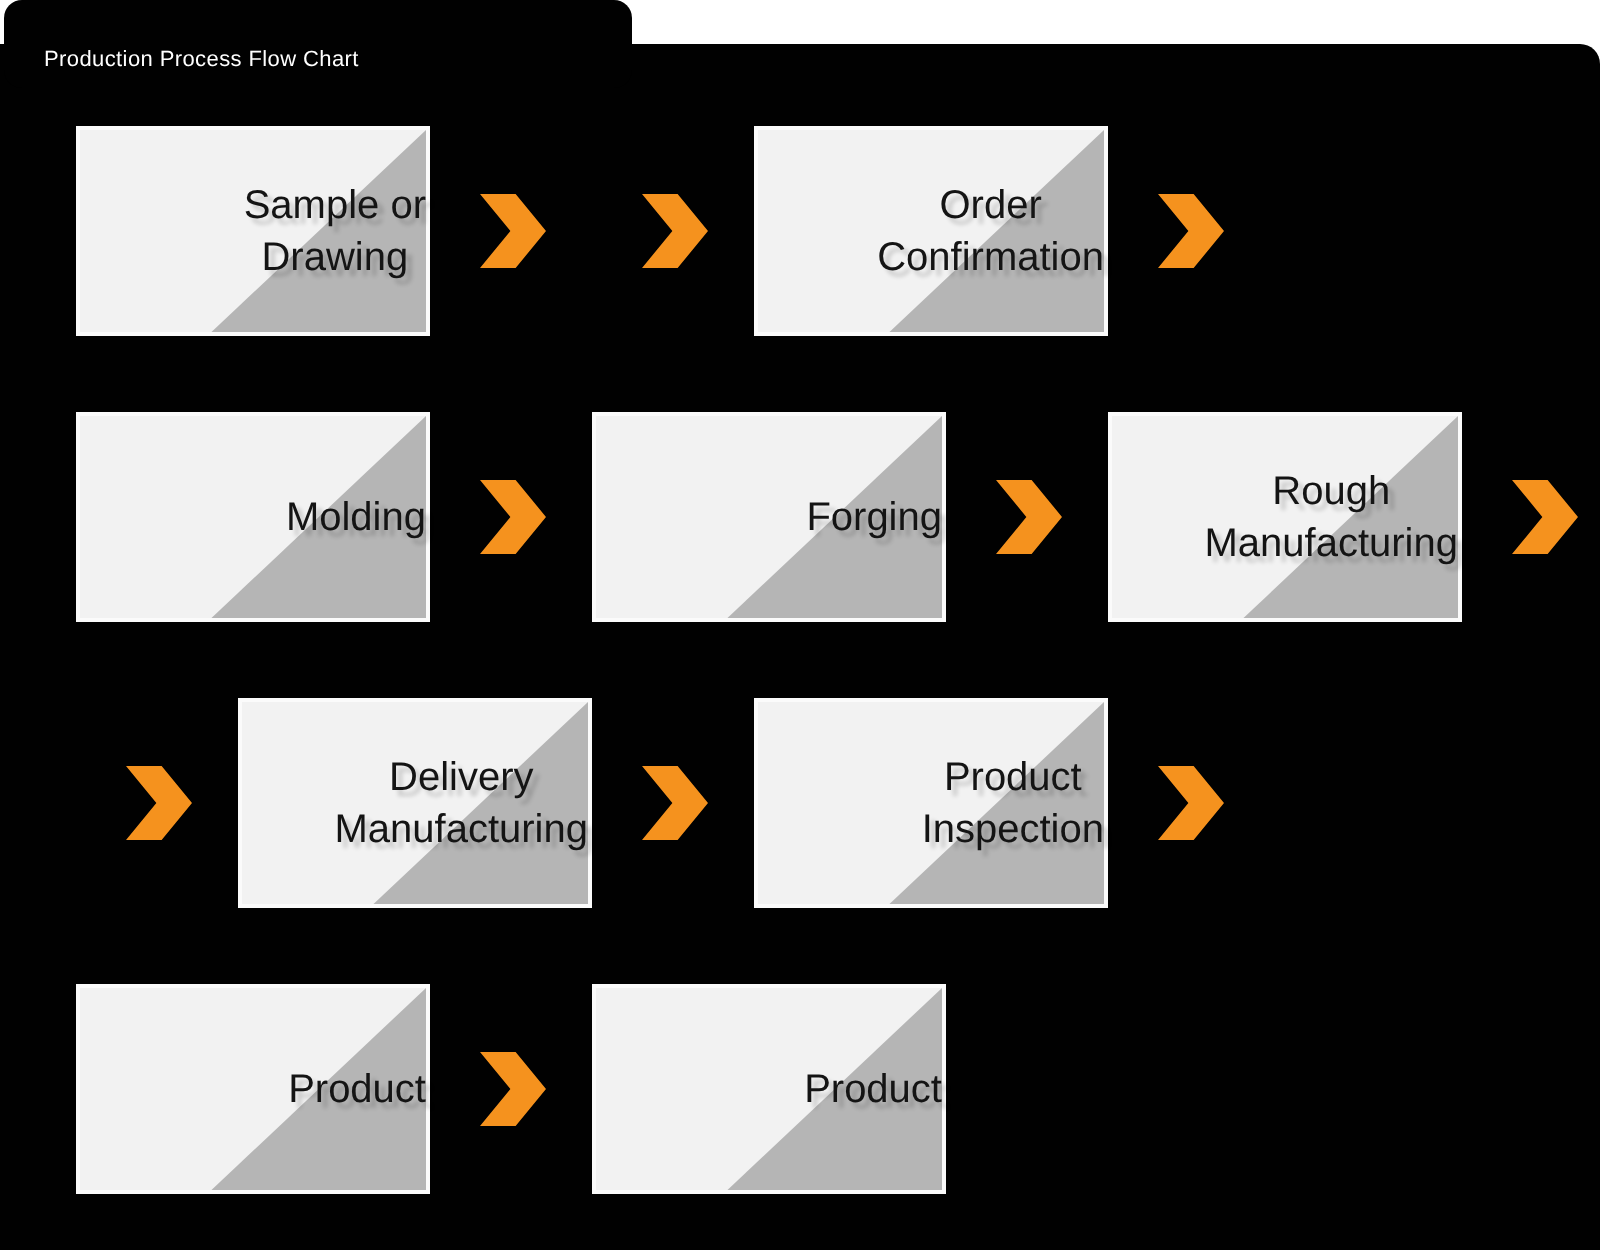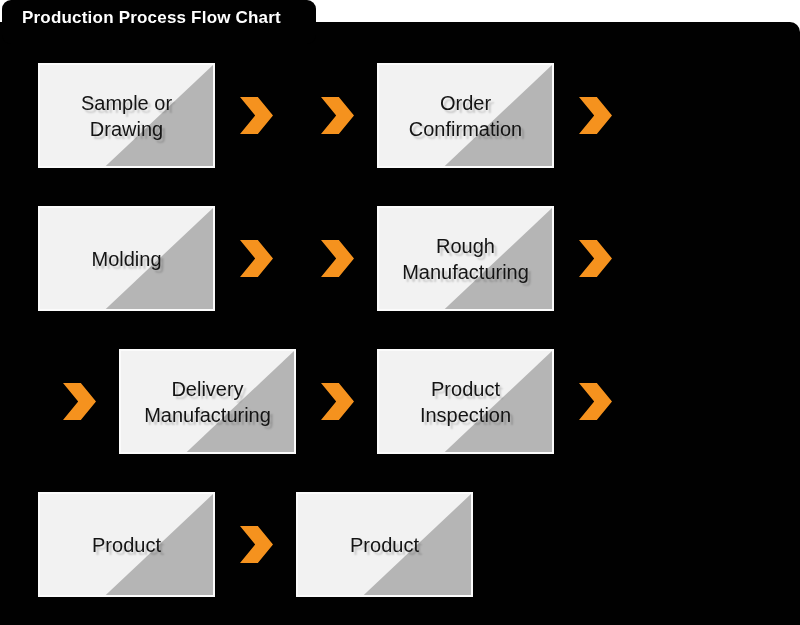--- a/index.html
+++ b/index.html
@@ -28,44 +28,44 @@
   }
   .title-tab{
     position:absolute;
     left:2px;top:0;
     width:314px;height:44px;
     background:var(--panel-bg);
     border-radius:9px;
   }
   .title-tab .title-text{
     display:block;
-    padding:8px 0 0 20px;
-    font-size:17px;
-    font-weight:bold;
+    padding:24px 0 0 20px;
+    font-size:11px;
+    font-weight:normal;
     letter-spacing:.2px;
     color:var(--title-text);
     white-space:nowrap;
   }
   .row{
     position:absolute;
     left:38px;
     height:105px;
     display:flex;
     align-items:center;
   }
   .row-1{top:63px;}
   .row-2{top:206px;}
   .row-3{top:349px;}
   .row-4{top:492px;}
   .box{
     position:relative;
     width:177px;height:105px;
     background:var(--box-face);
     border:2px solid var(--box-border);
-    display:flex;align-items:center;justify-content:center;
+    display:flex;align-items:center;justify-content:flex-end;
     text-align:center;
     flex:0 0 auto;
   }
   .box::after{
     content:"";
     position:absolute;inset:0;
     background:var(--box-shade);
     clip-path:polygon(100% 0, 100% 100%, 38% 100%);
   }
   .box .lbl{
@@ -106,20 +106,23 @@
 Confirmation</span>
     </div>
     <div class="chevron"></div>
   </div>
 
   <div class="row row-2">
     <div class="box">
       <span class="lbl">Molding</span>
     </div>
     <div class="chevron"></div>
+    <div class="box">
+      <span class="lbl">Forging</span>
+    </div>
     <div class="chevron"></div>
     <div class="box">
       <span class="lbl">Rough
 Manufacturing</span>
     </div>
     <div class="chevron"></div>
   </div>
 
   <div class="row row-3">
     <div class="chevron"></div>

